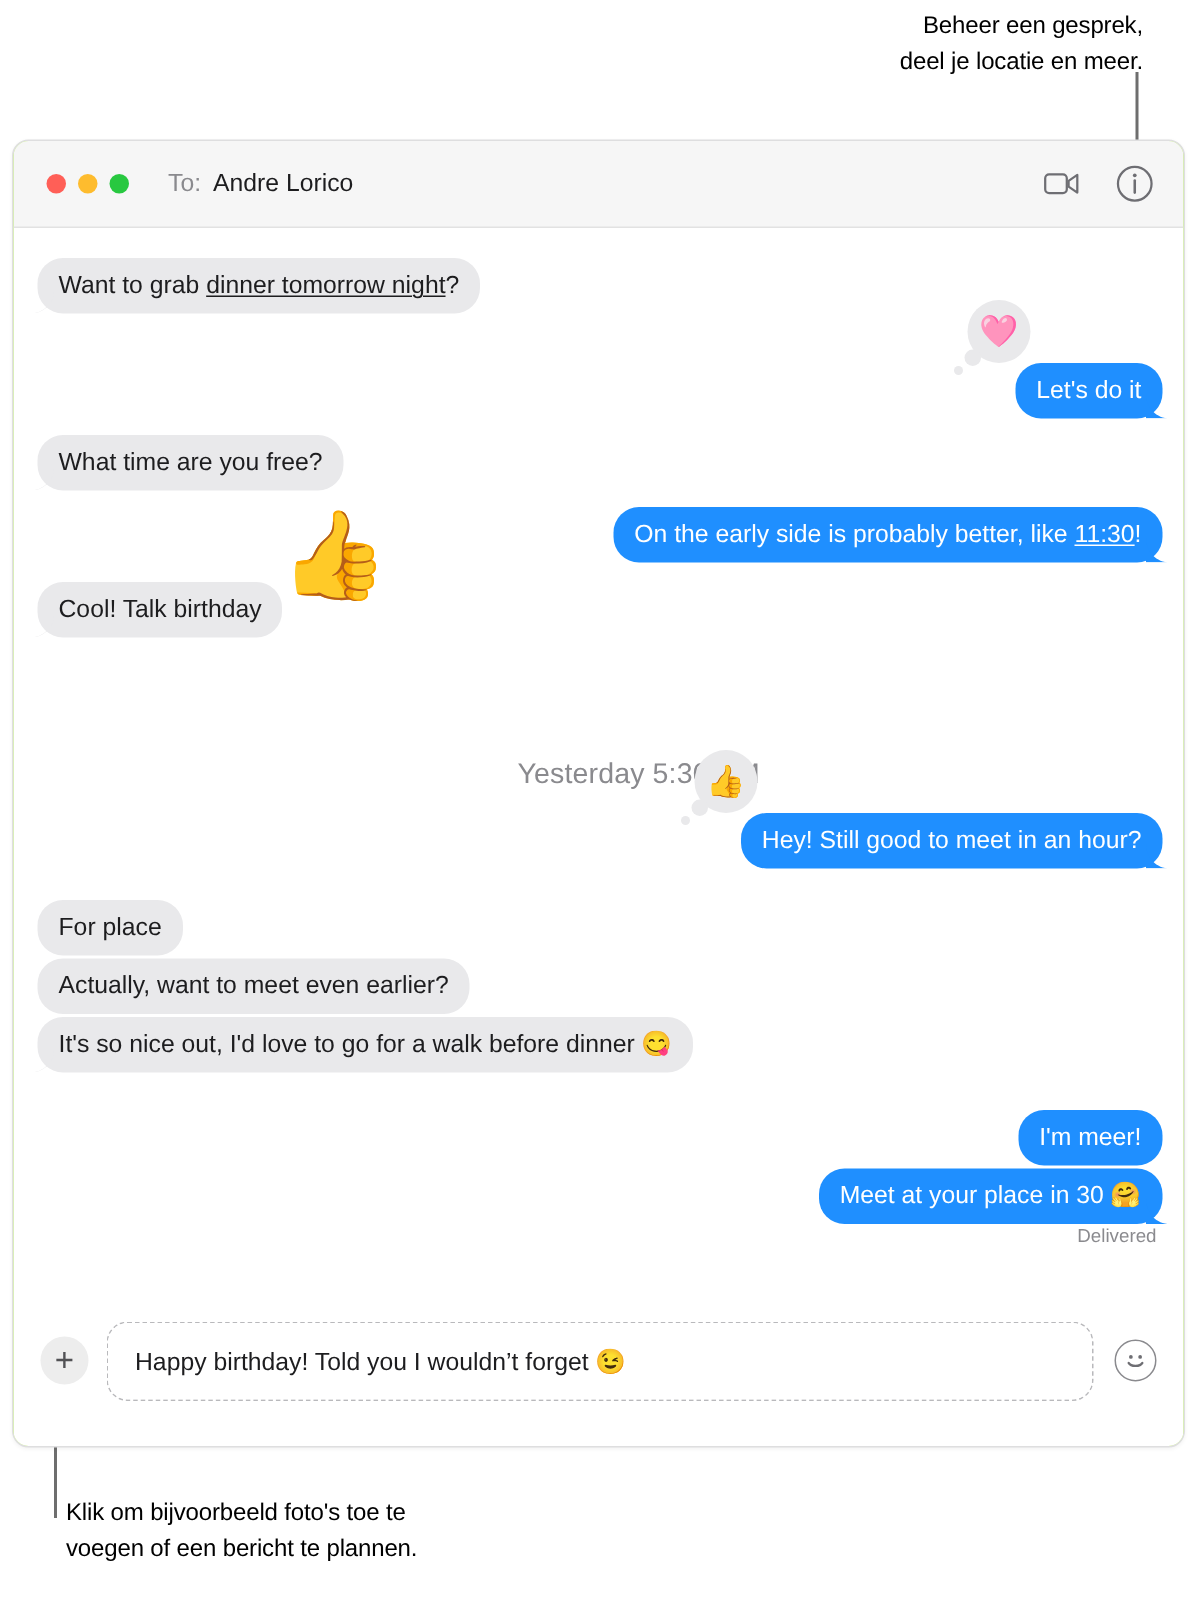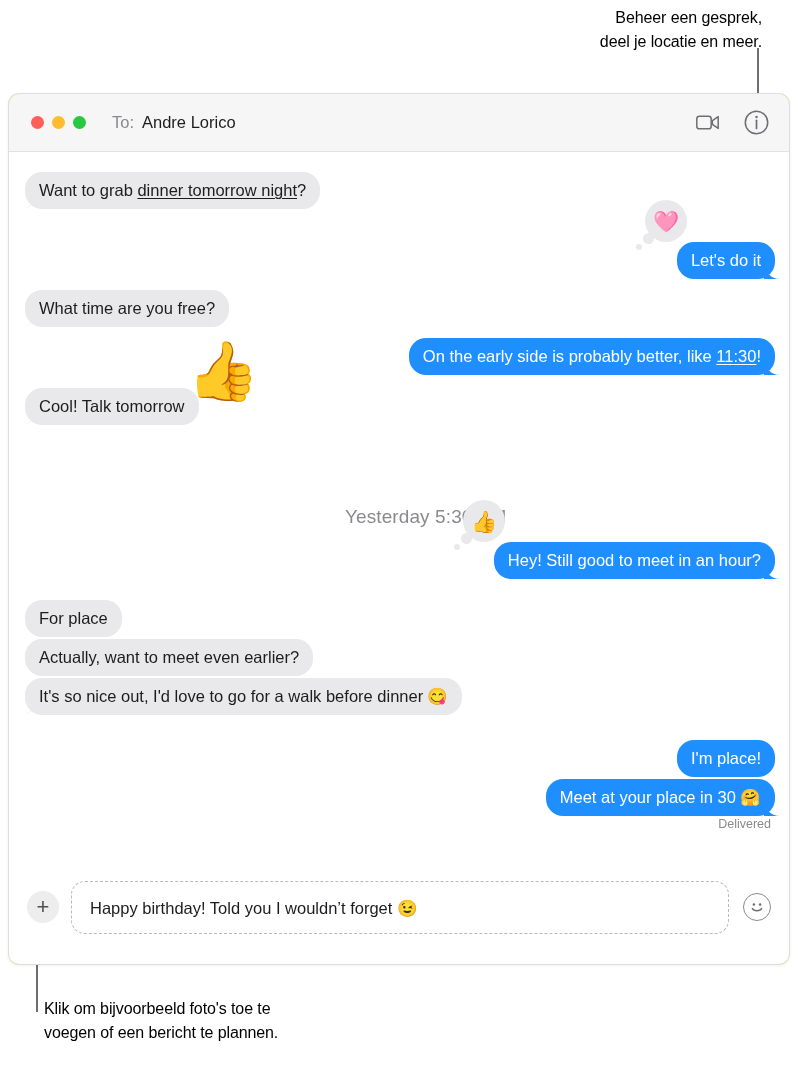--- a/index.html
+++ b/index.html
@@ -270,21 +270,21 @@
       </div>
 
       <div class="msg-row" style="right:14px; top:186px;">
         <div class="bubble me tail-right">
           <span>On the early side is probably better, like <span class="underlined">11:30</span>!</span>
         </div>
       </div>
 
       <div class="msg-row" style="left:16px; top:236px;">
         <div class="bubble them tail-left">
-          <span>Cool! Talk tomorrow</span>
+          <span>Cool! Talk birthday</span>
         </div>
       </div>
       <div class="memoji" style="left:178px; top:190px;">
         <span>👍</span>
       </div>
 
       <div class="timestamp" style="left:336px; top:332px;">Yesterday 5:30 PM</div>
 
       <div class="msg-row" style="right:14px; top:390px;">
         <div class="bubble me tail-right">
@@ -310,21 +310,21 @@
       </div>
 
       <div class="msg-row" style="left:16px; top:526px;">
         <div class="bubble them tail-left">
           <span>It's so nice out, I'd love to go for a walk before dinner 😋</span>
         </div>
       </div>
 
       <div class="msg-row" style="right:14px; top:588px;">
         <div class="bubble me">
-          <span>I'm place!</span>
+          <span>I'm meer!</span>
         </div>
       </div>
 
       <div class="msg-row" style="right:14px; top:627px;">
         <div class="bubble me tail-right">
           <span>Meet at your place in 30 🤗</span>
         </div>
       </div>
 
       <div class="delivered" style="right:18px; top:665px;">Delivered</div>

